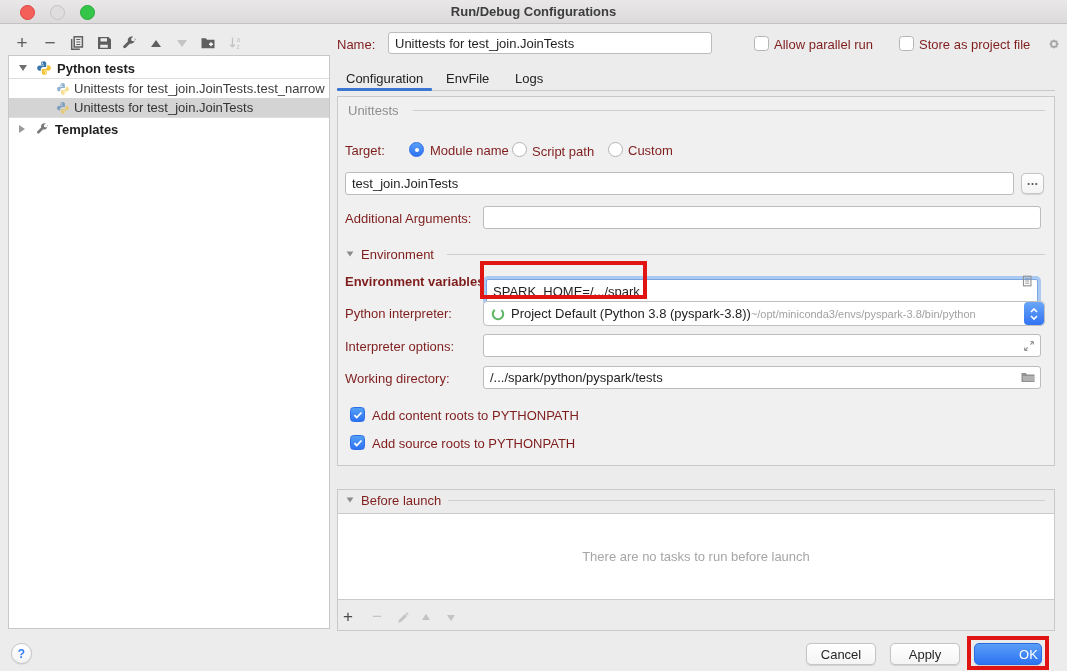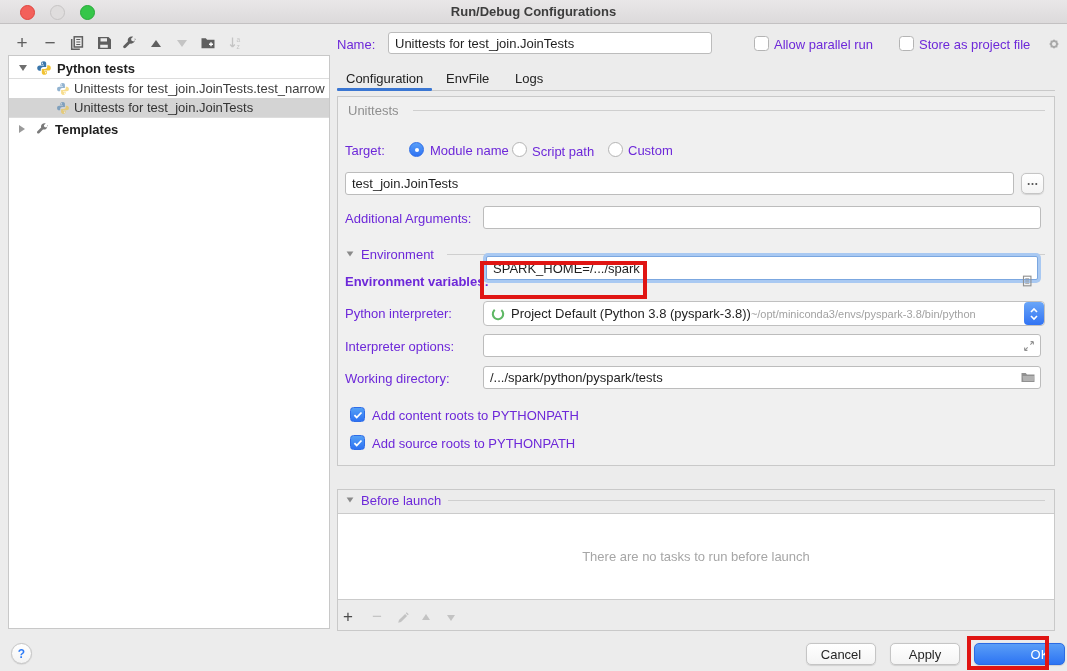--- a/index.html
+++ b/index.html
@@ -23,21 +23,21 @@
   .ic14{width:14px;height:14px;display:block;}
   
   .tree{position:absolute;left:8px;top:55px;width:322px;height:574px;background:#fff;border:1px solid #c8c8c8;}
   .trow{position:absolute;left:0;width:320px;height:20px;display:flex;align-items:center;white-space:nowrap;overflow:hidden;}
   .trow.sel{background:#d4d4d4;}
   .tri-d{width:0;height:0;border-left:4.5px solid transparent;border-right:4.5px solid transparent;border-top:6px solid #6f6f6f;}
   .tri-r{width:0;height:0;border-top:4.5px solid transparent;border-bottom:4.5px solid transparent;border-left:6px solid #9a9a9a;}
   
   .field{position:absolute;background:#fff;border:1px solid #bcbcbc;border-radius:3px;
     font-size:13px;color:#1f1f1f;padding:0 6px;outline:none;}
-  .lbl{position:absolute;line-height:16px;color:#6d28d9;}
+  .lbl{position:absolute;line-height:16px;color:#7f1d1d;}
   .rule{position:absolute;height:1px;background:#cfcfcf;}
   .group-t{position:absolute;color:#8f8f8f;}
   
   .tab{position:absolute;color:#232323;cursor:default;}
   .tab-underline{position:absolute;background:#3a76d2;height:3px;border-radius:1px;}
   
   .panel{position:absolute;border:1px solid #c9c9c9;}
   
   .radio{position:absolute;width:15px;height:15px;border-radius:50%;background:#fff;border:1px solid #b4b4b4;}
   .radio.on{background:linear-gradient(#59a0f8,#2f72f3);border:1px solid #2e6de8;}
@@ -236,21 +236,21 @@
   </div>
 
   <div class="lbl" style="left:345px;top:211px;">Additional Arguments:</div>
   <input class="field" style="left: 483px; top: 206px; width: 558px; height: 23px;" value="">
 
   <span class="tri-d abs" style="left:346px;top:251px;border-top-color:#8a8a8a;transform:scale(.85);"></span>
   <div class="lbl" style="left:361px;top:247px;">Environment</div>
   <div class="rule" style="left:447px;top:254px;width:598px;"></div>
 
   <div class="lbl" style="left:345px;top:274px;font-weight:bold;">Environment variables:</div>
-  <input class="field env-focus" style="left: 486px; top: 256px; width: 552px; height: 24px; border-radius: 2px;" value="SPARK_HOME=/.../spark">
+  <input class="field env-focus" style="left: 486px; top: 279px; width: 552px; height: 24px; border-radius: 2px;" value="SPARK_HOME=/.../spark">
   <svg class="ic14 fic" style="left:1020px;top:274px;">
       <use href="#doc"></use>
     </svg>
   <div class="redbox" style="left:480px;top:261px;width:167px;height:38px;"></div>
 
   <div class="lbl" style="left:345px;top:306px;">Python interpreter:</div>
   <div class="combo" style="left:483px;top:301px;width:562px;height:25px;">
     <svg class="ic16" style="margin-left:6px;flex:0 0 auto;">
         <use href="#pyenv"></use>
       </svg>
@@ -305,18 +305,18 @@
 
   <div class="help" style="left:11px;top:643px;">
     <span>?</span>
   </div>
   <div class="btn" style="left:806px;top:643px;width:70px;">
     <span>Cancel</span>
   </div>
   <div class="btn" style="left:890px;top:643px;width:70px;">
     <span>Apply</span>
   </div>
-  <div class="btn primary" style="left:974px;top:643px;width:91px;padding-left:41px;">
+  <div class="btn primary" style="left:974px;top:643px;width:68px;padding-left:41px;">
     <span>OK</span>
   </div>
   <div class="redbox" style="left:967px;top:636px;width:82px;height:34px;"></div>
 
 </div>
 
 </body></html>

